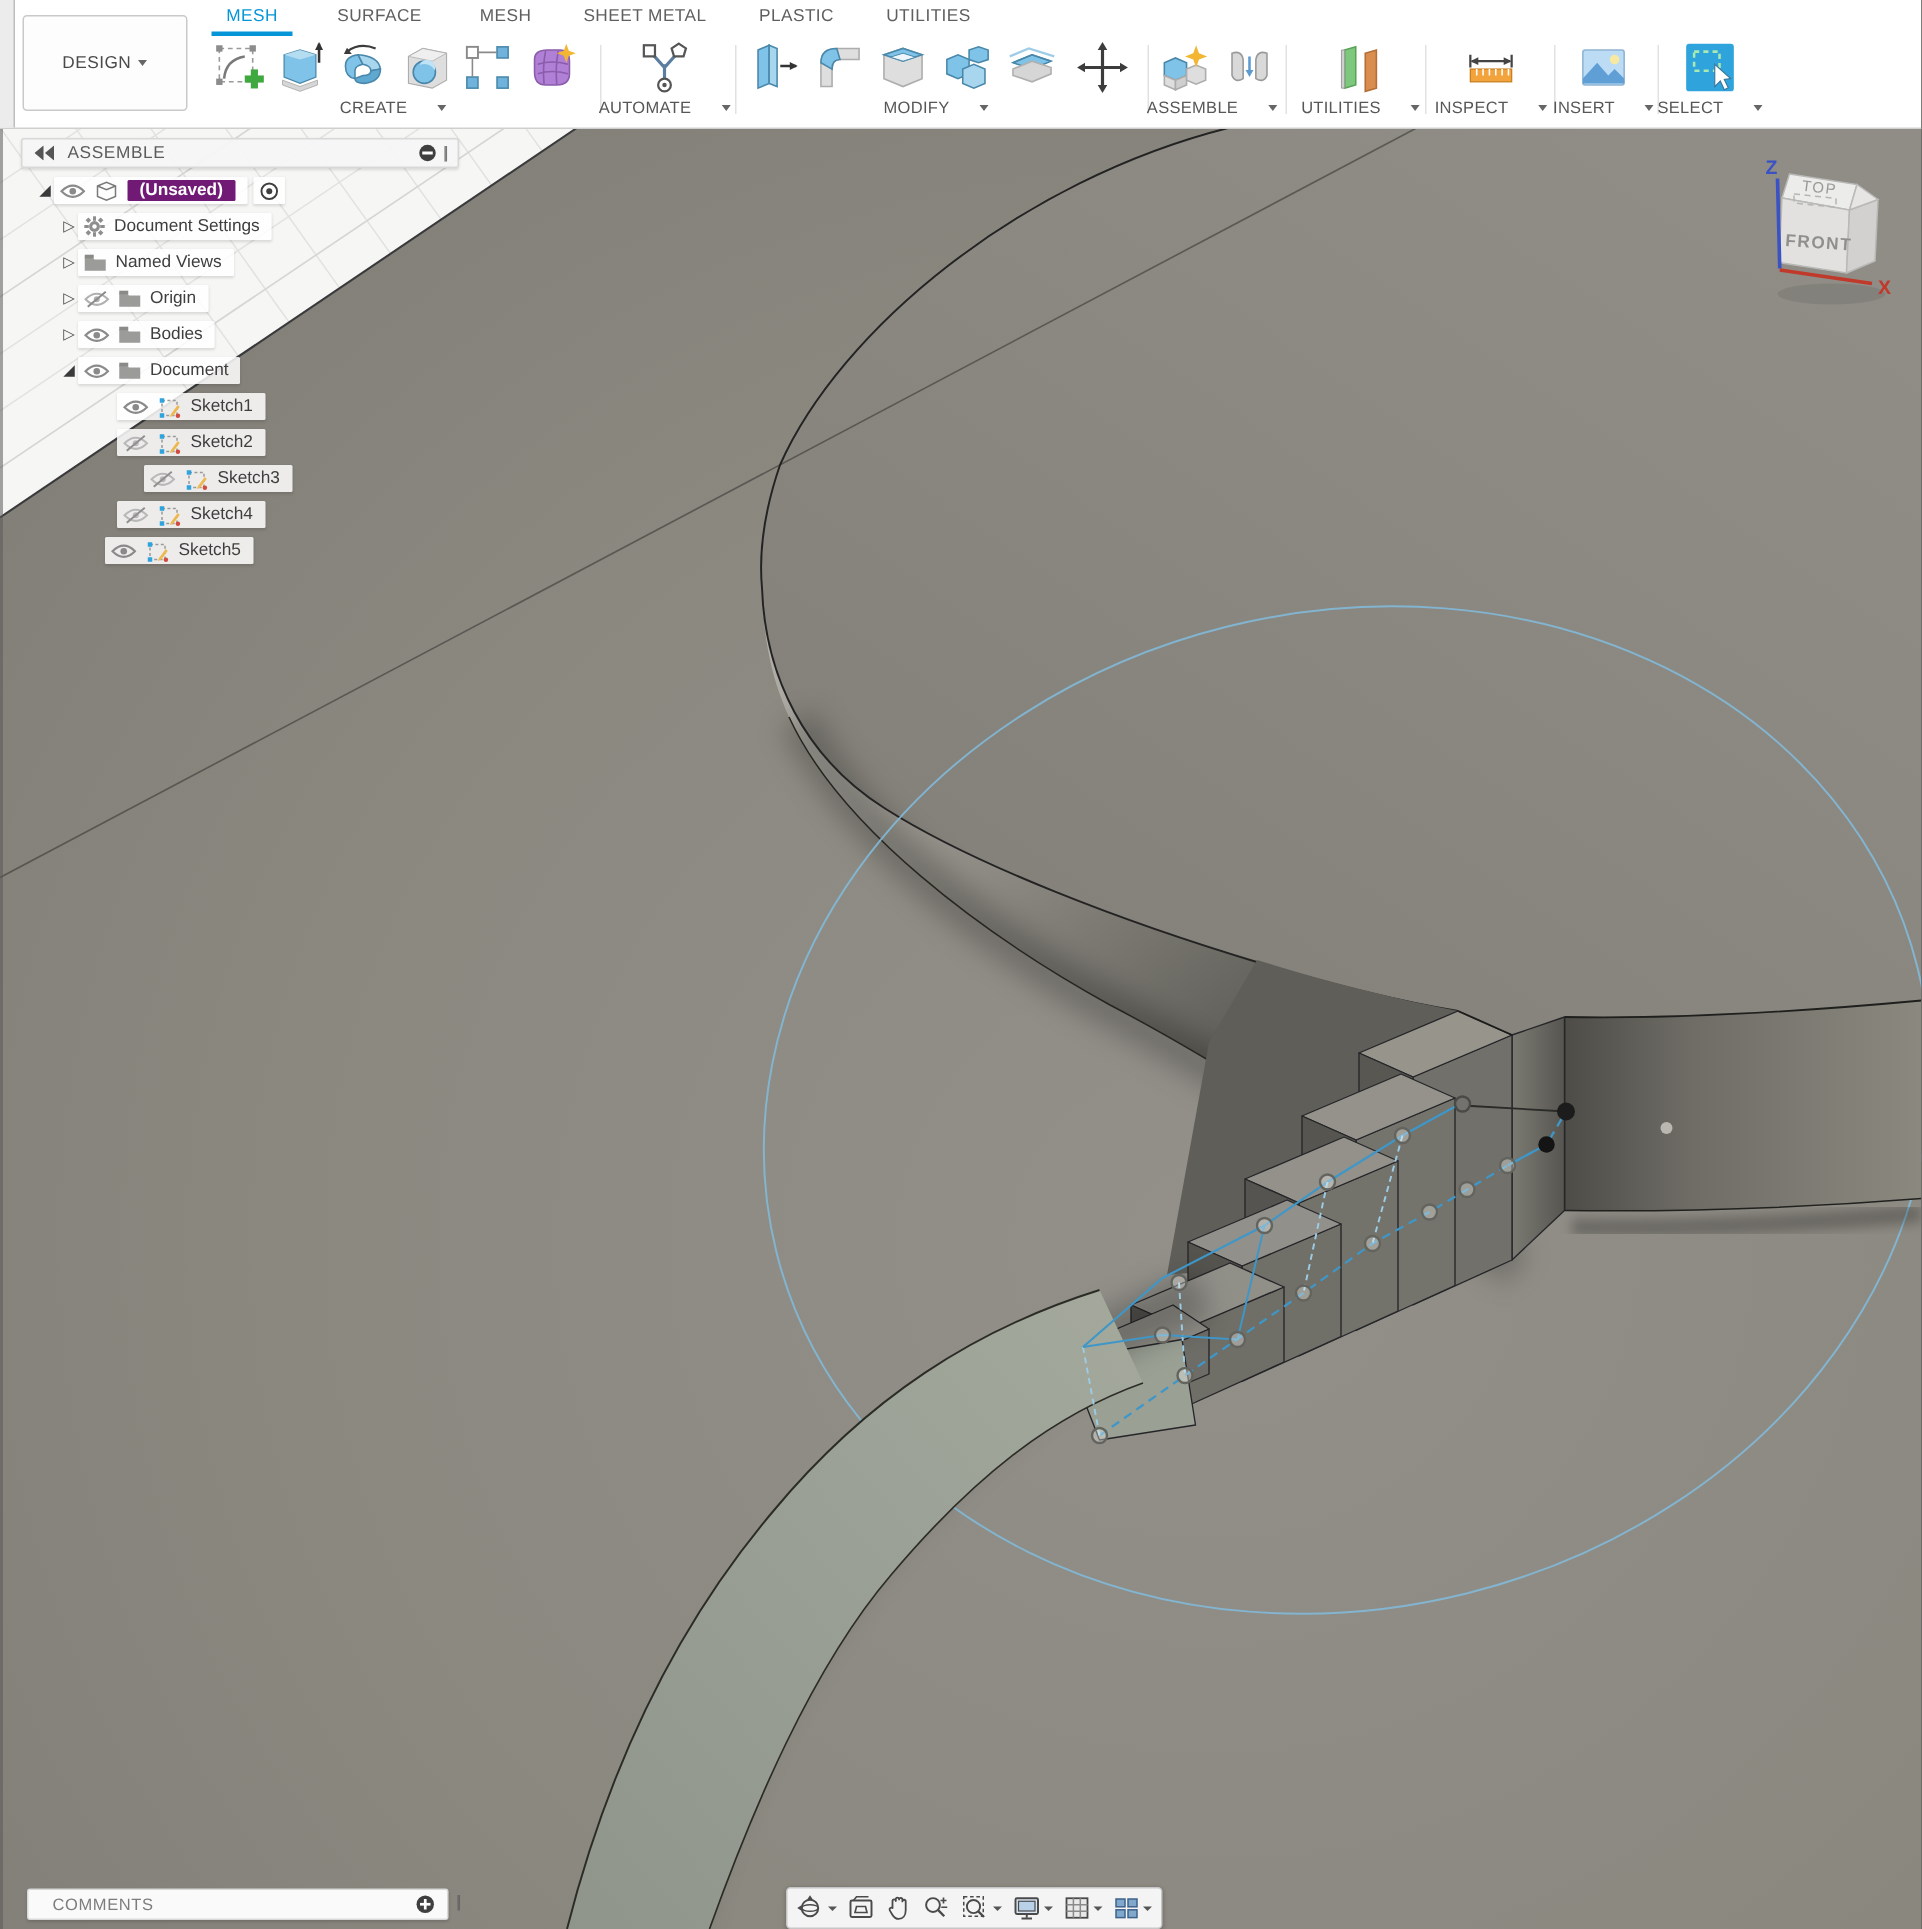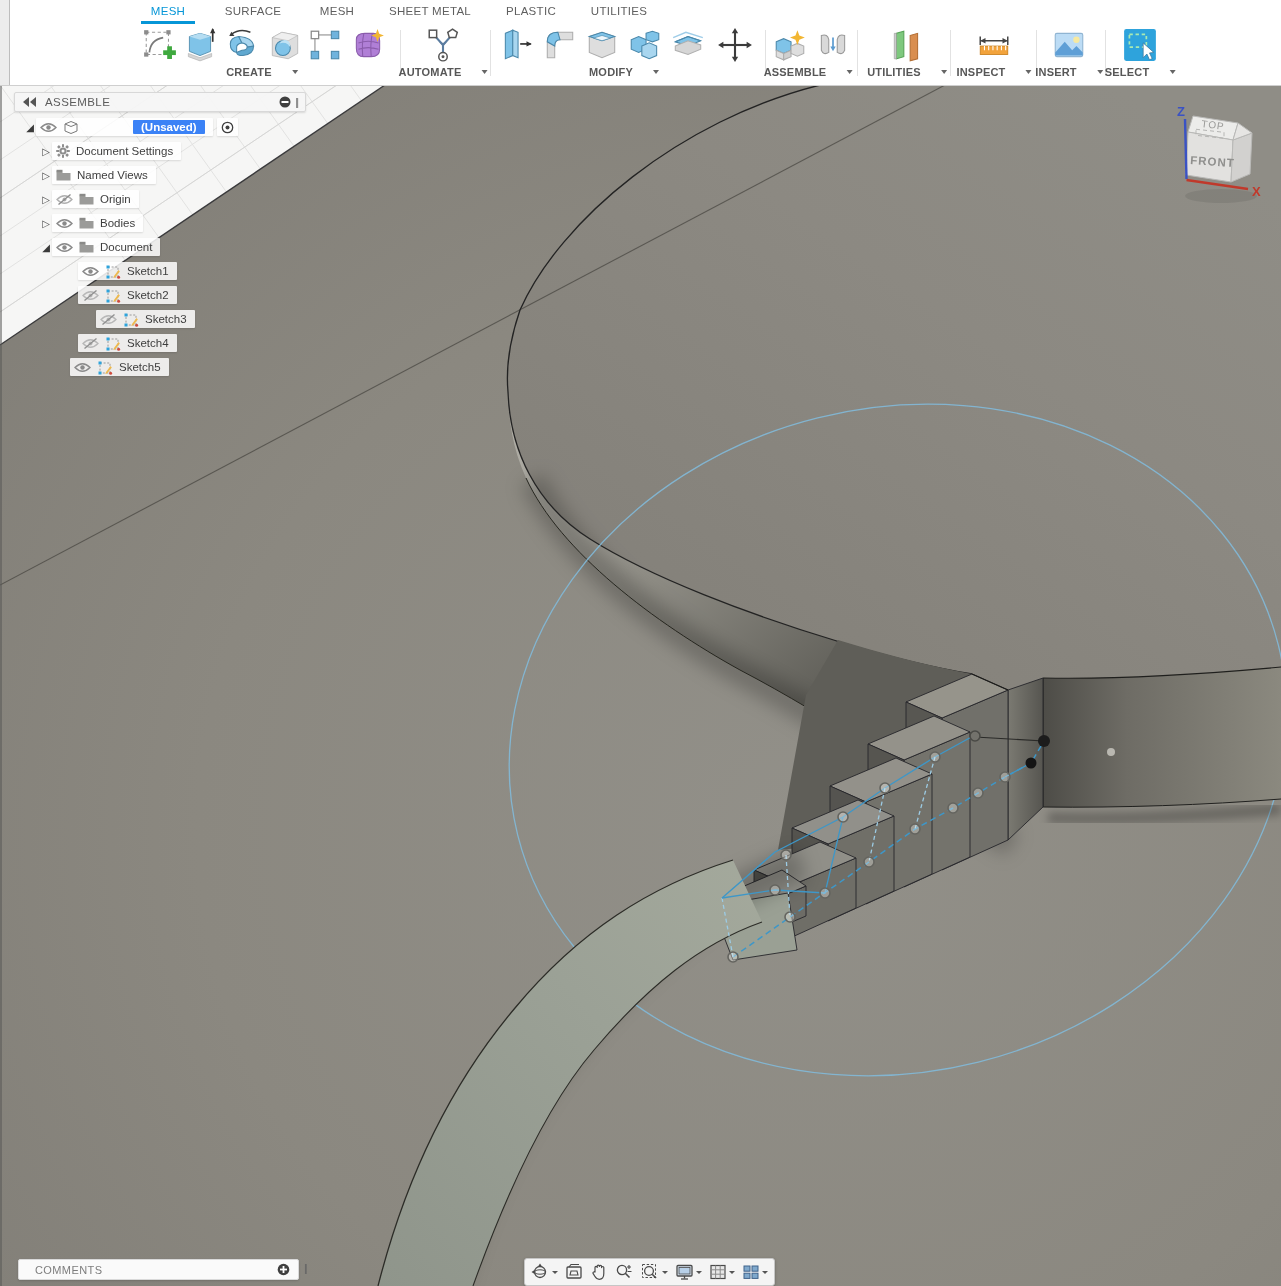--- a/index.html
+++ b/index.html
@@ -12,38 +12,38 @@
   .design-btn{position:absolute;left:15px;top:10px;width:108px;height:62px;border:1px solid #c9c9c9;
               border-radius:3px;background:#fdfdfd;display:flex;align-items:center;justify-content:center;
               font-size:11.5px;color:#4a4a4a;letter-spacing:.3px;cursor:pointer;gap:5px;}
   .tab{position:absolute;top:5px;font-size:11.5px;color:#5f5f5f;letter-spacing:.3px;cursor:pointer;
        transform:translateX(-50%);white-space:nowrap;}
   .tab.active{color:#0696d7;}
   .tab-underline{position:absolute;top:21px;height:3px;background:#0696d7;}
   .tb-icon{position:absolute;top:27px;width:36px;height:36px;transform:translateX(-50%);cursor:pointer;}
   .tb-sep{position:absolute;top:30px;width:1px;height:46px;background:#e2e2e2;}
   .grp-label{position:absolute;top:66px;transform:translateX(-50%);font-size:11px;color:#575757;
-             letter-spacing:.2px;white-space:nowrap;cursor:pointer;display:flex;align-items:center;gap:20px;font-weight:bold;}
+             letter-spacing:.2px;white-space:nowrap;cursor:pointer;display:flex;align-items:center;gap:20px;}
   .caret{width:0;height:0;border-left:3.5px solid transparent;border-right:3.5px solid transparent;
          border-top:4px solid #666;display:inline-block;}
   
   #viewport{position:absolute;left:0;top:85px;width:1281px;height:1201px;}
   #vp-left-edge{position:absolute;left:0;top:85px;width:2px;height:1201px;background:rgba(90,90,88,.55);z-index:5;}
   
   #browser{position:absolute;left:14px;top:92px;z-index:20;font-size:11.5px;color:#3e3e3e;}
   .br-header{width:292px;height:20px;background:rgba(245,245,245,.95);border:1px solid #d8d8d8;border-radius:2px;
              display:flex;align-items:center;padding:0 8px;box-sizing:border-box;
              box-shadow:0 1px 2px rgba(0,0,0,.12);color:#5c5c5c;letter-spacing:.4px;}
   .br-header .spacer{flex:1;}
   .br-row{display:flex;align-items:center;height:18px;margin-top:6px;}
   .chip{display:inline-flex;align-items:center;height:18px;background:rgba(255,255,255,.85);
         box-shadow:0 1px 2px rgba(0,0,0,.12);padding:0 8px 0 4px;gap:6px;border-radius:1px;cursor:pointer;}
   .tri{font-size:10px;color:#4d4d4d;width:12px;text-align:center;cursor:pointer;}
   .tri.open{color:#3a3a3a;}
-  .sel-label{background:#3b82f6;color:#fff;font-weight:bold;padding:1px 8px;border-radius:1px;margin-left:48px;}
+  .sel-label{background:#701a75;color:#fff;font-weight:bold;padding:1px 8px;border-radius:1px;}
   .grip{color:#777;font-size:11px;margin-left:4px;letter-spacing:-2px;}
   
   #viewcube{position:absolute;left:1155px;top:100px;width:130px;height:112px;z-index:15;cursor:pointer;}
   
   #comments{position:absolute;left:18px;top:1259px;width:281px;height:21px;background:rgba(255,255,255,.96);
             border:1px solid #d9d9d9;border-radius:2px;display:flex;align-items:center;padding:0 8px 0 16px;
             box-sizing:border-box;font-size:11px;color:#7d7d7d;letter-spacing:.4px;z-index:25;
             box-shadow:0 1px 2px rgba(0,0,0,.15);}
   #comments .spacer{flex:1;}
   #comments-grip{position:absolute;left:304px;top:1262px;color:#666;font-size:11px;z-index:25;letter-spacing:-2px;}
@@ -207,20 +207,24 @@
       <circle cx="935" cy="757" r="5"></circle>
       <circle cx="975" cy="736" r="5" fill="#73726c" stroke="#4a4a46"></circle>
       <circle cx="1044" cy="741" r="6" fill="#1c1c1c" stroke="none"></circle>
       <circle cx="1031" cy="763" r="5.5" fill="#141414" stroke="none"></circle>
     </g>
   </svg>
   <div id="vp-left-edge"></div>
 
   <div id="toolbar">
     <div id="edge-strip"></div>
+    <div class="design-btn">
+      <span>DESIGN</span>
+      <span class="caret"></span>
+    </div>
 
     <div class="tab active" style="left:168px">MESH</div>
     <div class="tab" style="left:253px">SURFACE</div>
     <div class="tab" style="left:337px">MESH</div>
     <div class="tab" style="left:430px">SHEET METAL</div>
     <div class="tab" style="left:531px">PLASTIC</div>
     <div class="tab" style="left:619px">UTILITIES</div>
     <div class="tab-underline" style="left:141px;width:54px"></div>
 
     <svg class="tb-icon" style="left:160px" viewBox="0 0 34 34">

